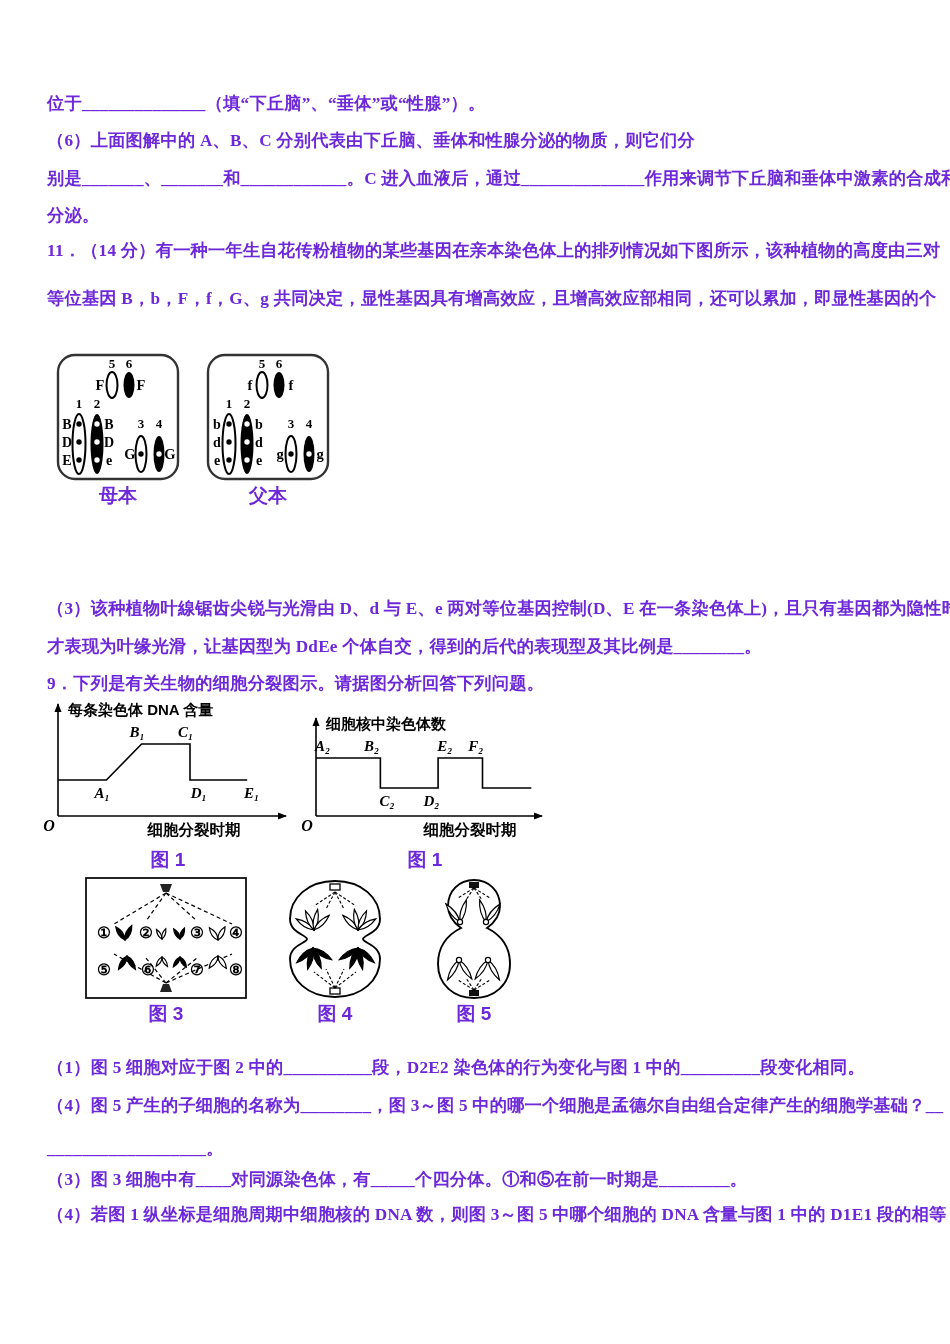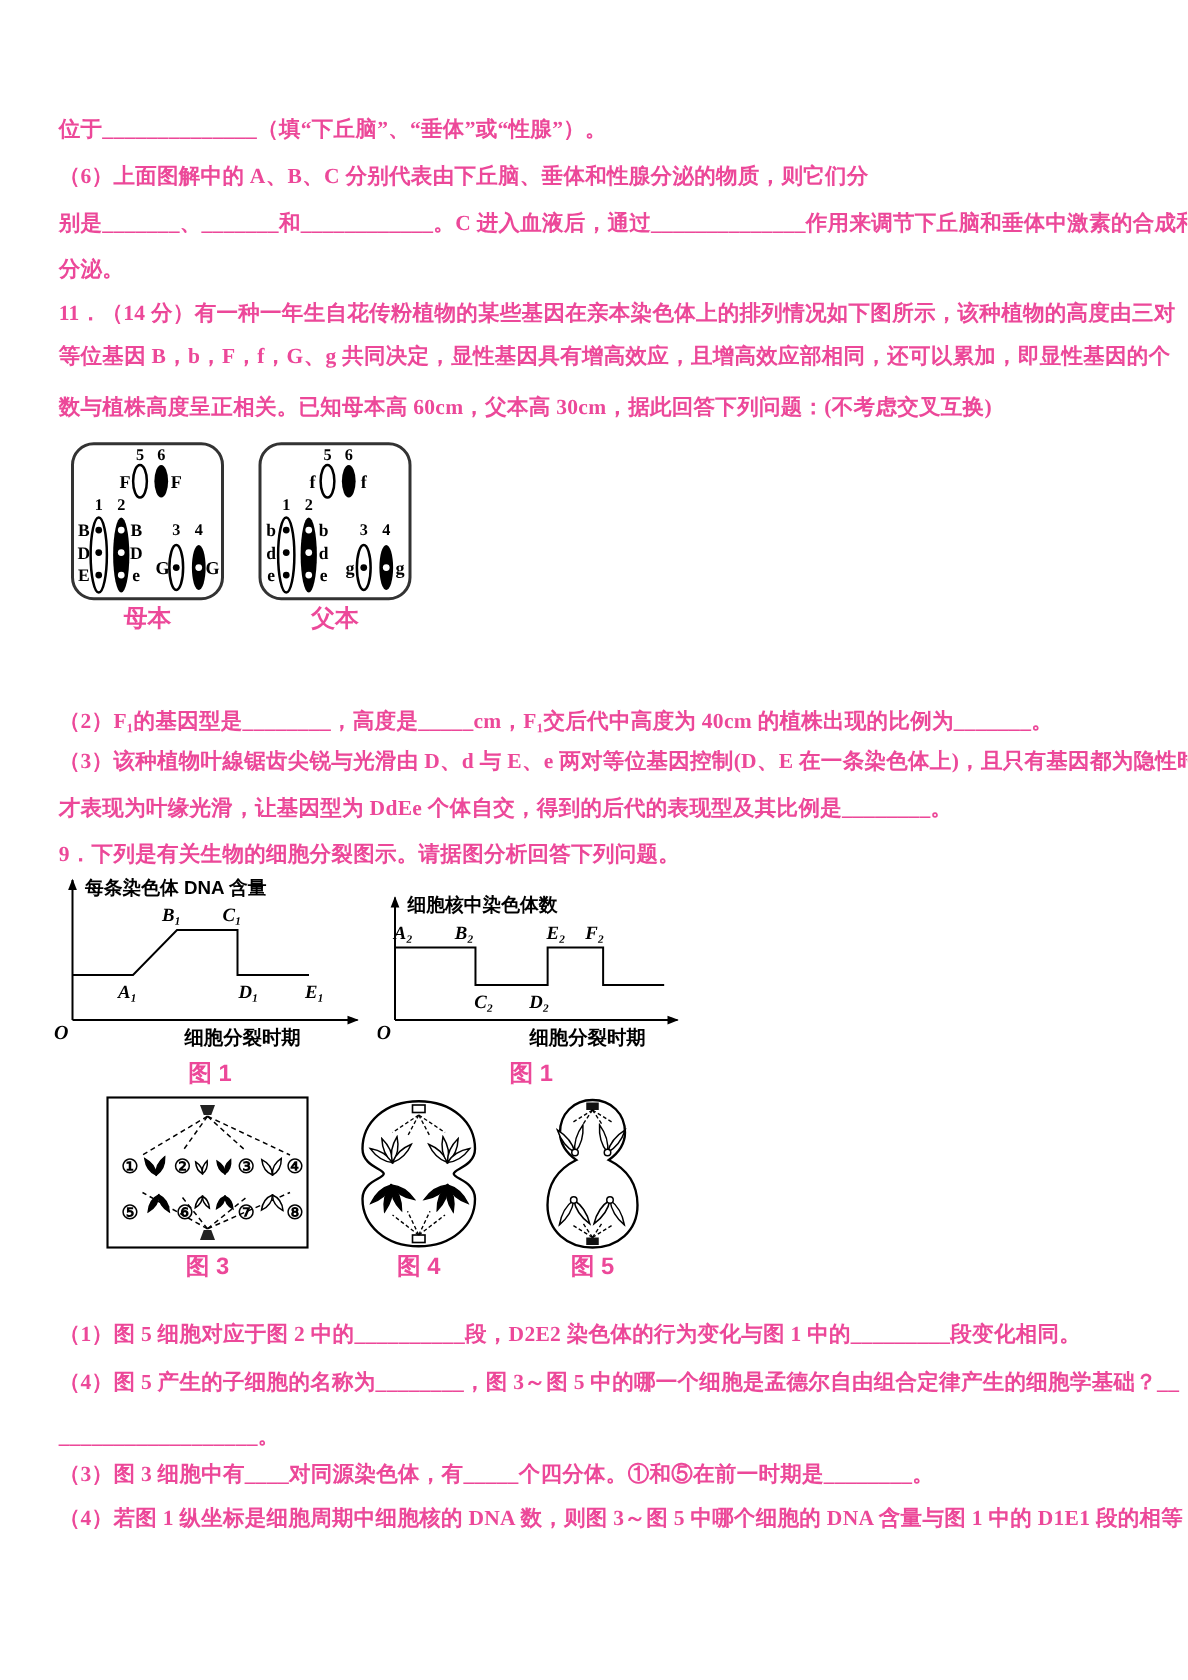--- a/index.html
+++ b/index.html
@@ -1,17 +1,17 @@
 <!DOCTYPE html>
 <html><head>
 <meta charset="utf-8">
 <style>
   *{box-sizing:border-box}
   html,body{margin:0;padding:0;background:#fff}
-  .page{position:relative;width:950px;height:1344px;background:#ffffff;color:#ec4899;
+  .page{position:relative;width:950px;height:1344px;background:#ffffff;color:#6d28d9;
         font-family:"Liberation Serif",serif;overflow:hidden}
   .ln{position:absolute;left:47px;margin:0;font-size:17.2px;font-weight:bold;
       white-space:pre;letter-spacing:.25px;line-height:20px}
   .row{position:absolute;display:flex;align-items:flex-start}
   .figbox{display:flex;flex-direction:column;align-items:center}
   .cap{text-align:center;font-size:19px;font-weight:bold;line-height:21px;margin-top:1px;
        font-family:"Liberation Sans",sans-serif}
   svg{display:block}
   svg text{font-weight:bold}
 </style>
@@ -19,22 +19,21 @@
 <body>
 
 <div class="page">
 
   <p class="ln" style="top:94px">位于______________（填“下丘脑”、“垂体”或“性腺”）。</p>
   <p class="ln" style="top:131px">（6）上面图解中的 A、B、C 分别代表由下丘脑、垂体和性腺分泌的物质，则它们分</p>
   <p class="ln" style="top:169px">别是_______、_______和____________。C 进入血液后，通过______________作用来调节下丘脑和垂体中激素的合成和</p>
   <p class="ln" style="top:206px">分泌。</p>
 
   <p class="ln" style="top:241px">11．（14 分）有一种一年生自花传粉植物的某些基因在亲本染色体上的排列情况如下图所示，该种植物的高度由三对</p>
-  <p class="ln" style="top:275px">等位基因 B，b，F，f，G、g 共同决定，显性基因具有增高效应，且增高效应部相同，还可以累加，即显性基因的个</p>
-  <p class="ln" style="top:316px">数与植株高度呈正相关。已知母本高 60cm，父本高 30cm，据此回答下列问题：(不考虑交叉互换)</p>
+  <p class="ln" style="top:289px">等位基因 B，b，F，f，G、g 共同决定，显性基因具有增高效应，且增高效应部相同，还可以累加，即显性基因的个</p>
 
   <div class="row" style="left:55px;top:352px">
     <div class="figbox">
       <svg id="parent0" width="126" height="132" viewBox="0 0 126 132">
           <rect x="3" y="3" width="120" height="124" rx="17" ry="17" fill="#fff" stroke="#333" stroke-width="2.4"></rect>
           <text x="57" y="16" font-size="13" text-anchor="middle" fill="#000" font-family="&quot;Liberation Serif&quot;,serif" font-weight="bold">5</text>
           <text x="74" y="16" font-size="13" text-anchor="middle" fill="#000" font-family="&quot;Liberation Serif&quot;,serif" font-weight="bold">6</text>
           <ellipse cx="57" cy="33" rx="5.5" ry="13" fill="#fff" stroke="#000" stroke-width="2"></ellipse>
           <ellipse cx="74" cy="33" rx="5.5" ry="13" fill="#000"></ellipse>
           <text x="45" y="38" font-size="14.5" text-anchor="middle" fill="#000" font-family="&quot;Liberation Serif&quot;,serif" font-weight="bold">F</text>
@@ -97,21 +96,20 @@
           <circle cx="86" cy="102" r="2.7" fill="#000"></circle>
           <ellipse cx="104" cy="102" rx="5.5" ry="18" fill="#000"></ellipse>
           <circle cx="104" cy="102" r="2.7" fill="#fff"></circle>
           <text x="75" y="107" font-size="14.5" text-anchor="middle" fill="#000" font-family="&quot;Liberation Serif&quot;,serif" font-weight="bold">g</text>
           <text x="115" y="107" font-size="14.5" text-anchor="middle" fill="#000" font-family="&quot;Liberation Serif&quot;,serif" font-weight="bold">g</text>
         </svg>
       <div class="cap">父本</div>
     </div>
   </div>
 
-  <p class="ln" style="top:567px">（2）F₁的基因型是________，高度是_____cm，F₁交后代中高度为 40cm 的植株出现的比例为_______。</p>
   <p class="ln" style="top:599px">（3）该种植物叶線锯齿尖锐与光滑由 D、d 与 E、e 两对等位基因控制(D、E 在一条染色体上)，且只有基因都为隐性时</p>
   <p class="ln" style="top:637px">才表现为叶缘光滑，让基因型为 DdEe 个体自交，得到的后代的表现型及其比例是________。</p>
 
   <p class="ln" style="top:674px">9．下列是有关生物的细胞分裂图示。请据图分析回答下列问题。</p>
 
   <div class="row" style="left:42px;top:698px">
     <div class="figbox" style="width:252px">
       <svg id="chart1" width="252" height="150" viewBox="0 0 252 150">
           <line x1="16" y1="118" x2="16" y2="6" stroke="#000" stroke-width="1.6" stroke-dasharray="none"></line>
           <polygon points="12.5,14 19.5,14 16,5" fill="#000"></polygon>

